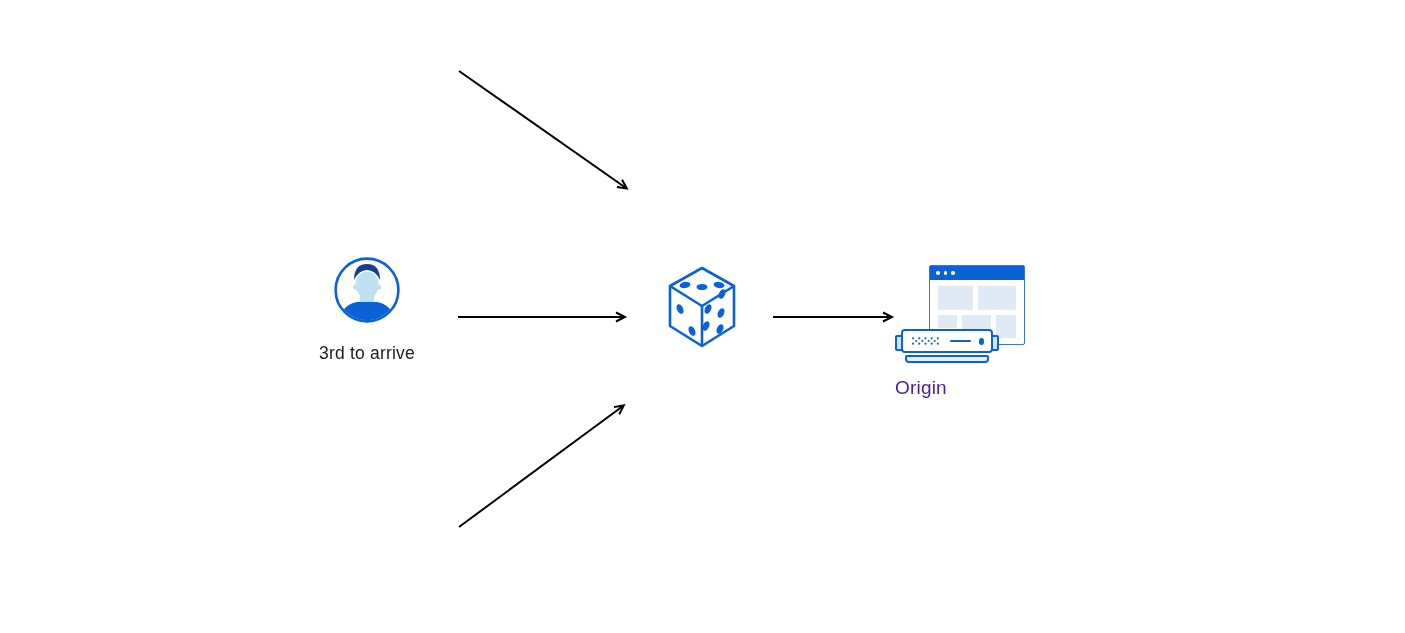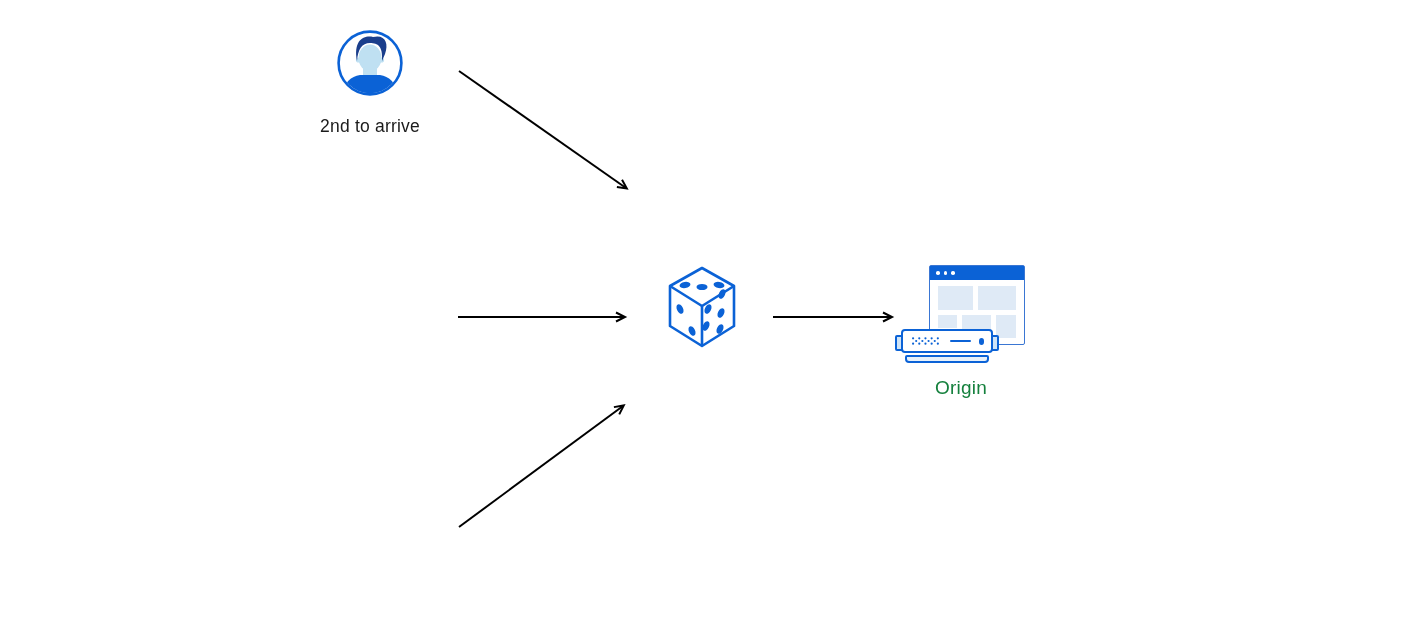--- a/index.html
+++ b/index.html
@@ -89,63 +89,62 @@
   .server-tray {
     position: absolute; left: 10px; top: 28px;
     width: 84px; height: 8px;
     background: #e7f1fb;
     border: 2px solid #0b62d6;
     border-radius: 2px 2px 4px 4px;
     box-sizing: border-box;
   }
   .origin-label {
     position: absolute; left: 0; top: 114px; width: 132px;
-    text-align: center;
     font-size: 19px;
-    color: #15803d;
+    color: #4c1d95;
   }
 </style>
 </head>
 <body>
 
 <div class="canvas">
 
   <svg class="arrows-layer">
     <defs>
       <marker id="ah" markerWidth="14" markerHeight="14" refX="10" refY="6" orient="auto" markerUnits="userSpaceOnUse">
         <path d="M2 1.5 L11 6 L2 10.5" fill="none" stroke="#000000" stroke-width="2"></path>
       </marker>
     </defs>
     <line x1="459" y1="71" x2="626" y2="188" stroke="#000000" stroke-width="2" marker-end="url(#ah)"></line>
     <line x1="458" y1="317" x2="624" y2="317" stroke="#000000" stroke-width="2" marker-end="url(#ah)"></line>
     <line x1="459" y1="527" x2="623" y2="406" stroke="#000000" stroke-width="2" marker-end="url(#ah)"></line>
     <line x1="773" y1="317" x2="891" y2="317" stroke="#000000" stroke-width="2" marker-end="url(#ah)"></line>
   </svg>
 
-  <div class="node node-user2">
+
+  <div class="node node-user3">
     <svg width="68" height="68" viewBox="0 0 68 68">
       <defs>
-          <clipPath id="cp1">
+          <clipPath id="cp2">
             <circle cx="34" cy="34" r="30.2"></circle>
           </clipPath>
         </defs>
-      <g clip-path="url(#cp1)">
+      <g clip-path="url(#cp2)">
         <rect x="0" y="0" width="68" height="68" fill="#ffffff"></rect>
         <rect x="27" y="34" width="14" height="16" fill="#bfe0f2"></rect>
         <path d="M5 68 Q9 48 24 46 L44 46 Q59 48 63 68 Z" fill="#0b62d6"></path>
         <circle cx="22.5" cy="31" r="2.6" fill="#bfe0f2"></circle>
         <circle cx="45.5" cy="31" r="2.6" fill="#bfe0f2"></circle>
         <ellipse cx="34" cy="29" rx="11.5" ry="13.5" fill="#bfe0f2"></ellipse>
-        <path d="M21 32 C17 11 28 6 37 8 C49 5 53 14 49 25 L46 32 C47 17 42 14 34 14 C26 14 22 20 21 32 Z" fill="#1a3e8c"></path>
+        <path d="M21 24 Q21 8 34 8 Q47 8 47 24 Q42 14 34 14 Q26 14 21 24 Z" fill="#1a3e8c"></path>
       </g>
       <circle cx="34" cy="34" r="31.4" fill="none" stroke="#0b62d6" stroke-width="2.6"></circle>
     </svg>
-    <div class="node-label">2nd to arrive</div>
+    <div class="node-label">3rd to arrive</div>
   </div>
-
 
 
   <div class="dice-wrap">
     <svg width="72" height="86" viewBox="0 0 72 86">
       <g fill="none" stroke="#0b62d6" stroke-width="2.6" stroke-linejoin="round">
         <path d="M36 4 L68 22 L68 62 L36 82 L4 62 L4 22 Z"></path>
         <path d="M4 22 L36 42 L68 22"></path>
         <path d="M36 42 L36 82"></path>
       </g>
       <g fill="#0b62d6">

